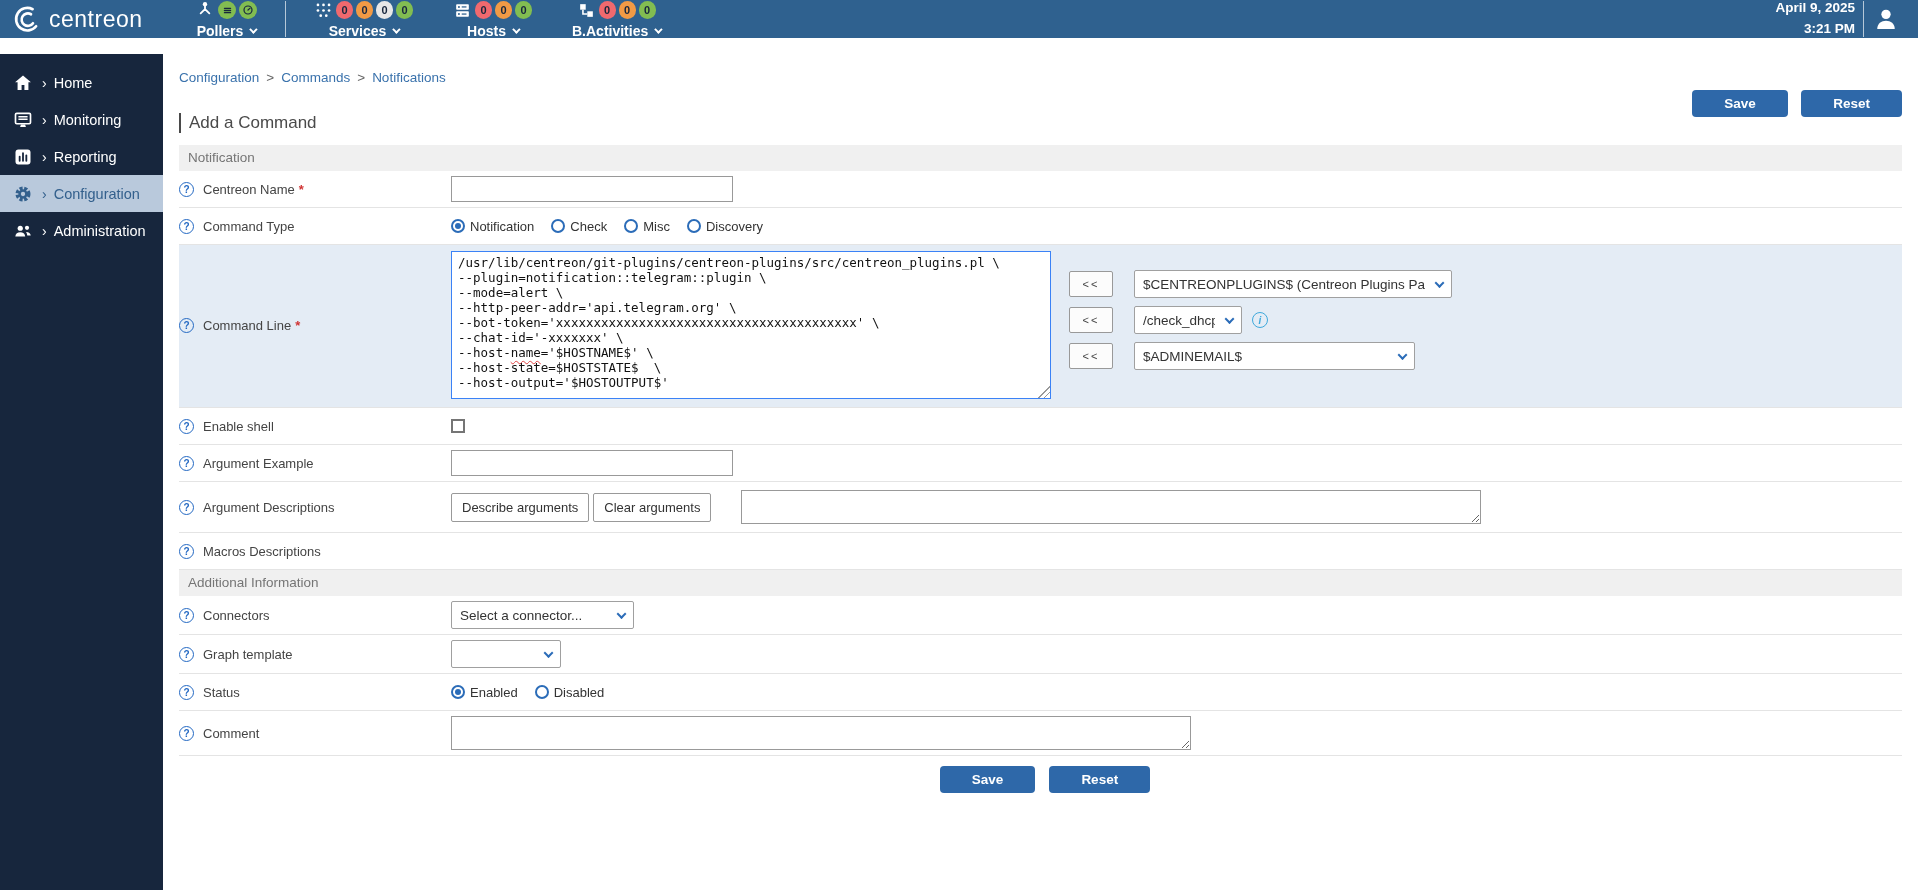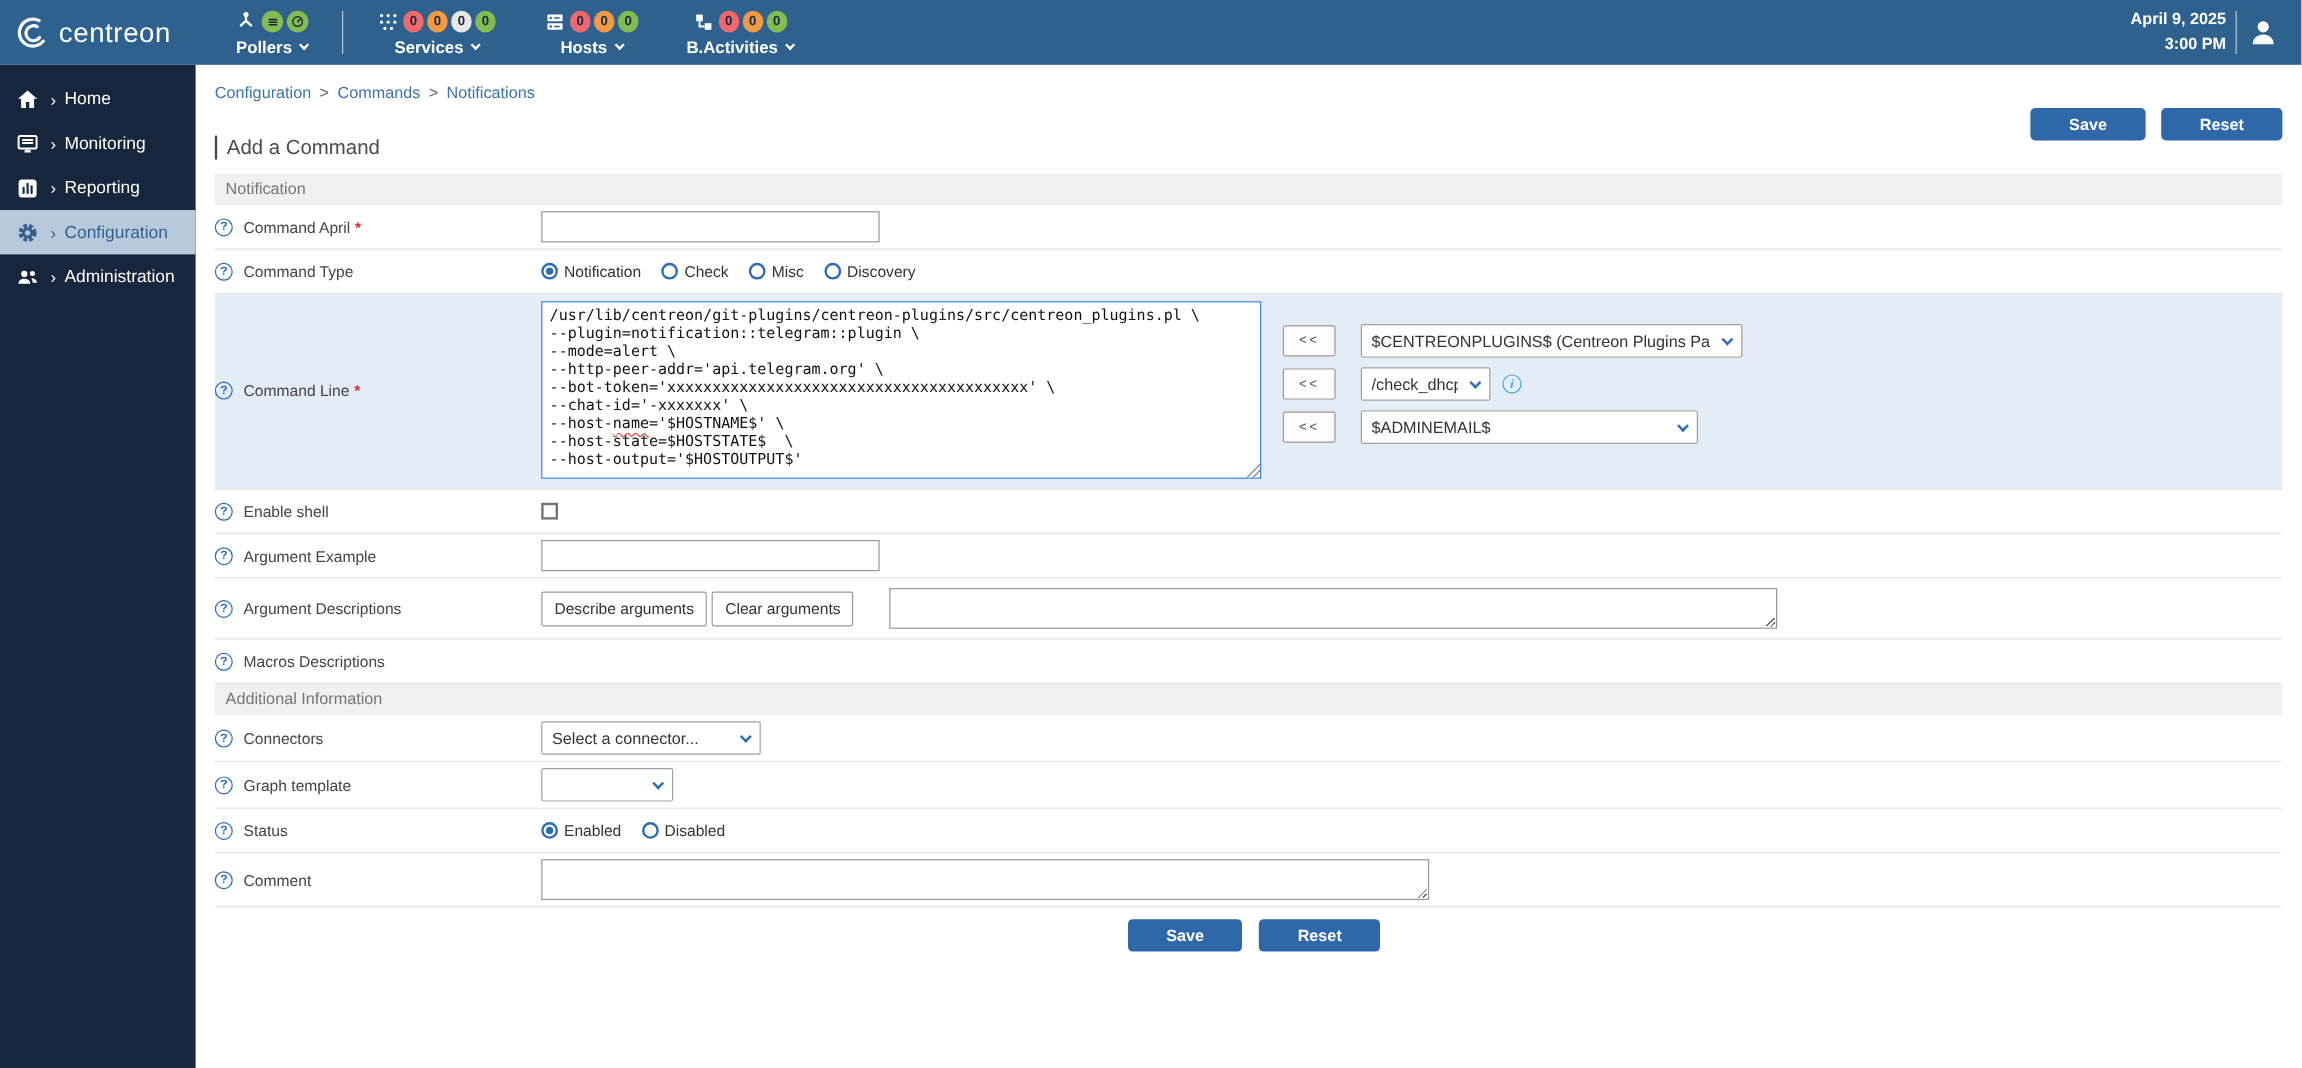--- a/index.html
+++ b/index.html
@@ -1,20 +1,20 @@
 <!DOCTYPE html>
 <html><head>
 <meta charset="utf-8">
 <style>
   * { margin:0; padding:0; box-sizing:border-box; }
   html,body { width:1918px; height:890px; }
   body { font-family:"Liberation Sans", sans-serif; background:#fff; position:relative; overflow:hidden; }
 
   
-  .topbar { position:absolute; top:0; left:0; width:100%; height:54px; background:#2f618f; display:flex; align-items:center; z-index:5; }
+  .topbar { position:absolute; top:0; left:0; width:100%; height:38px; background:#2f618f; display:flex; align-items:center; z-index:5; }
   .logo-box { width:163px; flex:none; display:flex; align-items:center; padding-left:12px; gap:7px; }
   .logo-text { color:#fff; font-size:23px; font-weight:500; letter-spacing:.5px; }
   .menus { display:flex; align-items:center; margin-left:12px; }
   .menu-item { margin:0 20px; text-align:center; cursor:pointer; }
   .menu-top { display:flex; align-items:center; justify-content:center; gap:3px; height:22px; margin-bottom:2px; }
   .menu-label { color:#fff; font-size:14px; font-weight:700; display:flex; align-items:center; justify-content:center; gap:6px; }
   .chev-down-w { width:6px; height:6px; border-right:2px solid #fff; border-bottom:2px solid #fff; transform:rotate(45deg) translateY(-2px); display:inline-block; }
   .badge { min-width:17px; height:18px; border-radius:9px; display:inline-flex; align-items:center; justify-content:center; font-size:11px; font-weight:700; color:#17263d; padding:0 4px; }
   .badge.critical { background:#f0696e; }
   .badge.warning  { background:#f19a45; }
@@ -177,21 +177,21 @@
       <div class="menu-label">
           <span>B.Activities</span>
           <span class="chev-down-w"></span>
         </div>
     </div>
   </div>
 
   <div class="top-right">
     <div class="datetime">
       <div>April 9, 2025</div>
-      <div>3:00 PM</div>
+      <div>3:21 PM</div>
     </div>
     <div class="vdiv"></div>
     <svg width="28" height="28" viewBox="0 0 24 24" style="cursor:pointer;">
       <circle cx="12" cy="8" r="4" fill="#fff"></circle>
       <path d="M4.5 20.5c0-4.5 3.5-7 7.5-7s7.5 2.5 7.5 7z" fill="#fff"></path>
     </svg>
   </div>
 </div>
 
 <div class="sidebar">
@@ -253,21 +253,21 @@
 
   <h2 class="page-title">Add a Command</h2>
 
   <div class="form">
 
     <div class="section-bar">Notification</div>
 
     <div class="frow">
       <div class="flabel">
         <span class="help"></span>
-        <span>Command April</span>
+        <span>Centreon Name</span>
         <span class="req">*</span>
       </div>
       <div class="fctrl">
         <input class="tinput" type="text" style="">
       </div>
     </div>
 
     <div class="frow">
       <div class="flabel">
         <span class="help"></span>

